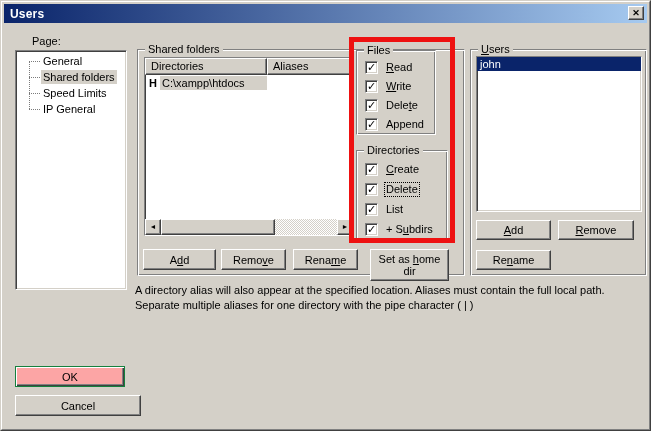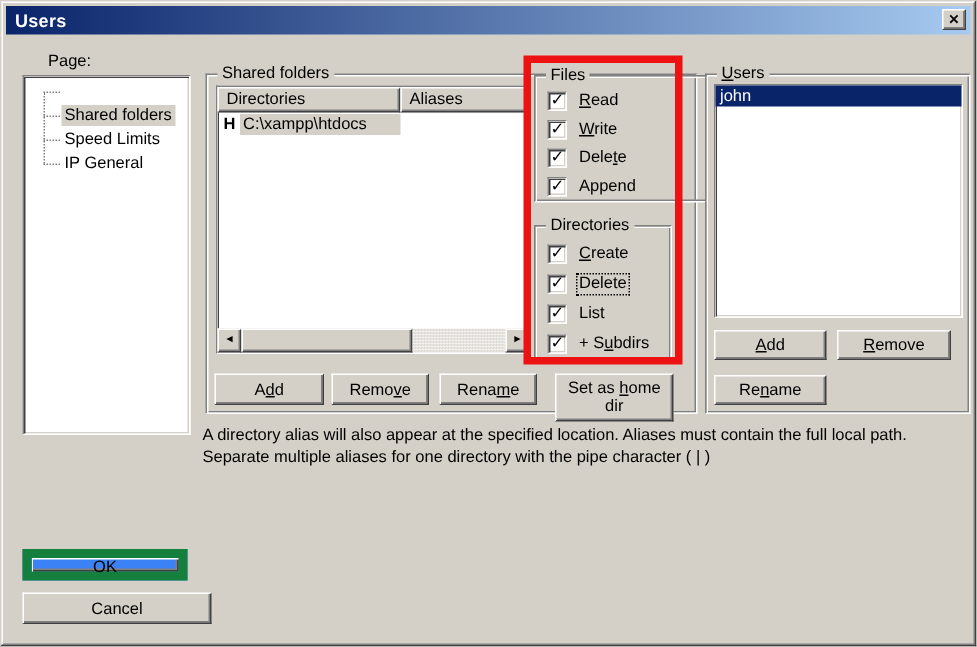--- a/index.html
+++ b/index.html
@@ -36,22 +36,22 @@
     font-size: 9px; font-weight: bold; line-height: 11px; text-align: center;
     padding: 0; cursor: default;
   }
   .raised {
     background: #d4d0c8;
     border: 1px solid;
     border-color: #fff #404040 #404040 #fff;
     box-shadow: inset -1px -1px 0 #808080;
   }
   .default-btn {
-    background: #3b82f6;
-    border: 6px solid #15803d;
+    background: #fca5a5;
+    border: 1px solid #15803d;
     box-shadow: inset 1px 1px 0 #fff, inset -1px -1px 0 #404040, inset -2px -2px 0 #808080;
   }
   .sunken {
     background: #fff;
     border: 1px solid;
     border-color: #808080 #fff #fff #808080;
     box-shadow: inset 1px 1px 0 #404040, inset -1px -1px 0 #d4d0c8;
   }
   .groupbox {
     position: absolute;
@@ -130,20 +130,21 @@
     </button>
   </div>
 
   <div class="label" style="left:30px;top:33px;">Page:</div>
   <div class="tree sunken">
     <div class="trunk"></div>
     <div class="branch" style="top:10px;"></div>
     <div class="branch" style="top:26px;"></div>
     <div class="branch" style="top:42px;"></div>
     <div class="branch" style="top:58px;"></div>
+    <div class="tree-item" style="top:2px;"><span class="lbl">General</span></div>
     <div class="tree-item sel" style="top:18px;"><span class="lbl">Shared folders</span></div>
     <div class="tree-item" style="top:34px;"><span class="lbl">Speed Limits</span></div>
     <div class="tree-item" style="top:50px;"><span class="lbl">IP General</span></div>
   </div>
 
   <div class="groupbox" style="left:135px;top:47px;width:328px;height:227px;">
     <span class="grouplabel">Shared folders</span>
 
     <div class="listview sunken">
       <div class="lv-header">
@@ -162,21 +163,21 @@
         <button class="sb-btn raised"><span>►</span></button>
       </div>
     </div>
 
     <button class="btn raised" style="left:5px;top:199px;width:73px;height:21px;">A<u>d</u>d</button>
     <button class="btn raised" style="left:83px;top:199px;width:65px;height:21px;">Remo<u>v</u>e</button>
     <button class="btn raised" style="left:155px;top:199px;width:65px;height:21px;">Rena<u>m</u>e</button>
     <button class="btn raised" style="left:232px;top:199px;width:79px;height:32px;">Set as <u>h</u>ome dir</button>
   </div>
 
-  <div class="groupbox" style="left:354px;top:48px;width:116px;height:85px;">
+  <div class="groupbox" style="left:354px;top:48px;width:80px;height:85px;">
     <span class="grouplabel">Files</span>
     <div class="checkrow" style="top:9px;">
       <span class="checkbox">
             <span class="checkmark">✓</span>
           </span>
       <span class="cblabel"><u>R</u>ead</span>
     </div>
     <div class="checkrow" style="top:28px;">
       <span class="checkbox">
             <span class="checkmark">✓</span>

